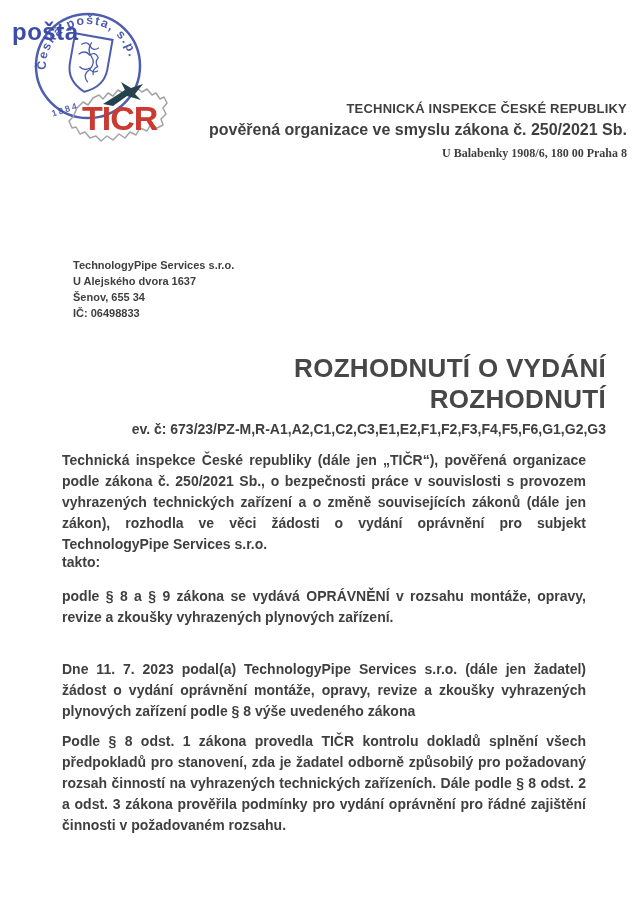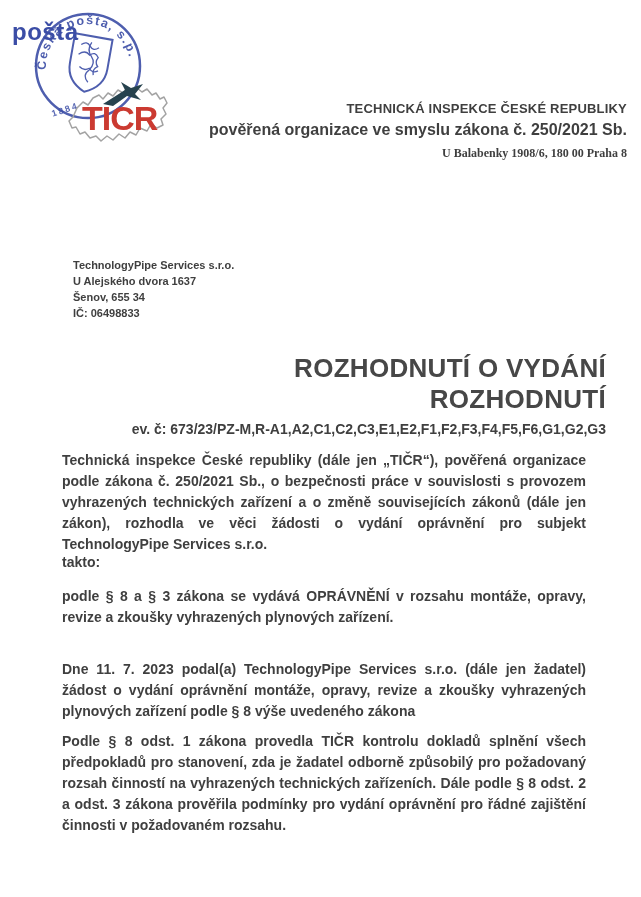--- a/index.html
+++ b/index.html
@@ -141,17 +141,17 @@
   </div>
 
   <div class="title-block">
     <div class="title-line">ROZHODNUTÍ O VYDÁNÍ</div>
     <div class="title-line">ROZHODNUTÍ</div>
     <div class="title-ev">ev. č: 673/23/PZ-M,R-A1,A2,C1,C2,C3,E1,E2,F1,F2,F3,F4,F5,F6,G1,G2,G3</div>
   </div>
 
   <div class="para p1">Technická inspekce České republiky (dále jen „TIČR“), pověřená organizace podle zákona č. 250/2021 Sb., o bezpečnosti práce v souvislosti s provozem vyhrazených technických zařízení a o změně souvisejících zákonů (dále jen zákon), rozhodla ve věci žádosti o vydání oprávnění pro subjekt TechnologyPipe Services s.r.o.</div>
   <div class="para-center takto">takto:</div>
-  <div class="para p2">podle § 8 a § 3 zákona se vydává OPRÁVNĚNÍ v rozsahu montáže, opravy, revize a zkoušky vyhrazených plynových zařízení.</div>
+  <div class="para p2">podle § 8 a § 9 zákona se vydává OPRÁVNĚNÍ v rozsahu montáže, opravy, revize a zkoušky vyhrazených plynových zařízení.</div>
   <div class="para p3">Dne 11. 7. 2023 podal(a) TechnologyPipe Services s.r.o. (dále jen žadatel) žádost o vydání oprávnění montáže, opravy, revize a zkoušky vyhrazených plynových zařízení podle § 8 výše uvedeného zákona</div>
   <div class="para p4">Podle § 8 odst. 1 zákona provedla TIČR kontrolu dokladů splnění všech předpokladů pro stanovení, zda je žadatel odborně způsobilý pro požadovaný rozsah činností na vyhrazených technických zařízeních. Dále podle § 8 odst. 2 a odst. 3 zákona prověřila podmínky pro vydání oprávnění pro řádné zajištění činnosti v požadovaném rozsahu.</div>
 
 </div>
 
 </body></html>

